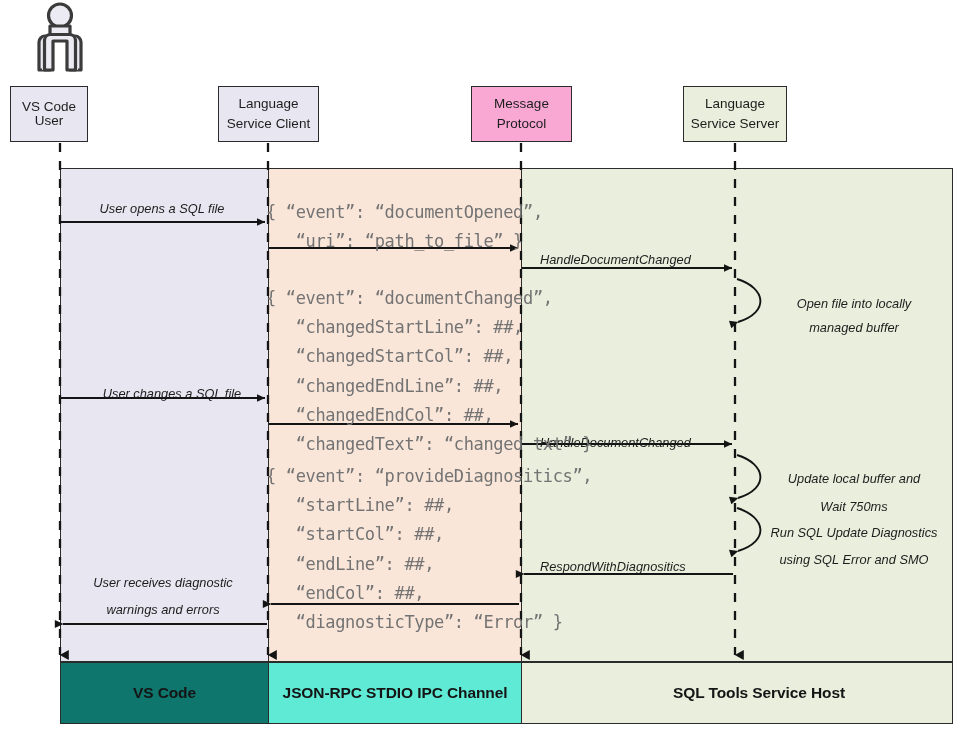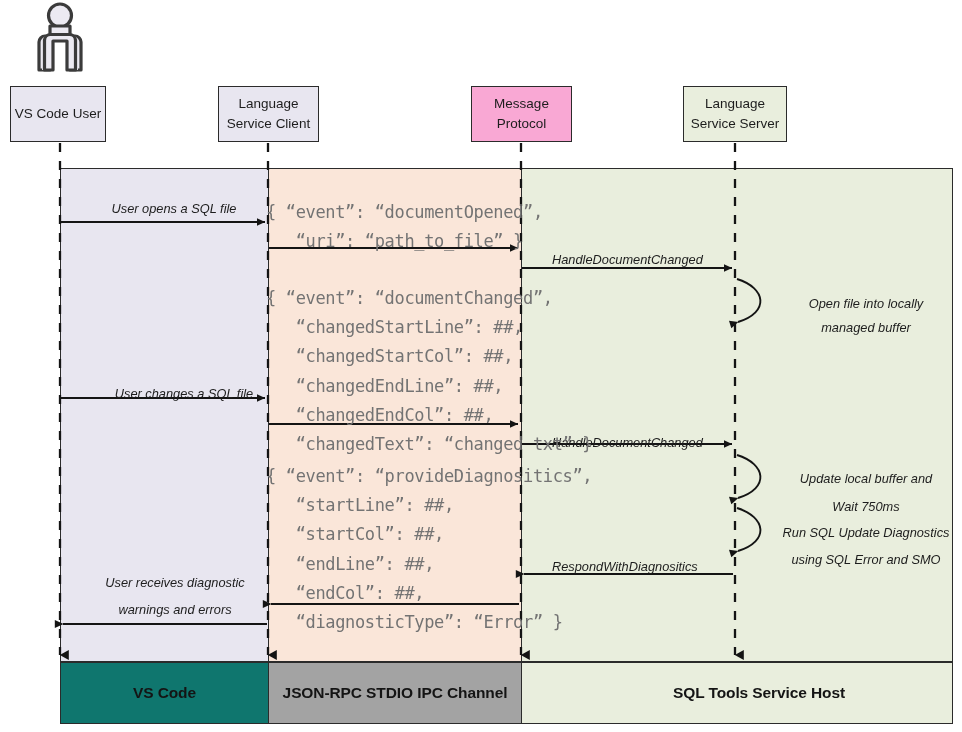--- a/index.html
+++ b/index.html
@@ -59,21 +59,20 @@
     letter-spacing: -0.1px;
   }
   
   .lbl {
     position: absolute;
     font-style: italic;
     font-size: 12.8px;
     color: #1d1d1d;
     white-space: nowrap;
     line-height: 1.0;
-    margin-left: 12px;
   }
   .lbl.center { transform: translateX(-50%); text-align: center; }
   .json {
     position: absolute;
     font-family: "DejaVu Sans Mono", monospace;
     font-size: 17px;
     color: #737373;
     white-space: pre;
     line-height: 29.2px;
     letter-spacing: -0.35px;
@@ -90,21 +89,21 @@
 
   <svg class="layer" viewBox="0 0 962 732">
     <g>
       <circle cx="60" cy="15.5" r="11.5" fill="#eceaf2" stroke="#3b3b3b" stroke-width="3.2"></circle>
       <path d="M45 36 h30 a6 6 0 0 1 6 6 v28 h-11 v-44 h-20 v44 h-11 v-28 a6 6 0 0 1 6 -6 z" fill="#eceaf2" stroke="#3b3b3b" stroke-width="3.2" stroke-linejoin="round"></path>
       <path d="M47 36 h26 a5 5 0 0 1 5 5 v29 h-7 v-31 h-22 v31 h-7 v-29 a5 5 0 0 1 5 -5 z" fill="#eceaf2" stroke="none"></path>
       <path d="M44.5 40 a6 6 0 0 1 6 -5.5 h19 a6 6 0 0 1 6 5.5 v30 h-8.5 v-29 h-14 v29 h-8.5 z" fill="#eceaf2" stroke="#3b3b3b" stroke-width="3.2" stroke-linejoin="round"></path>
     </g>
   </svg>
 
-  <div class="head-box" style="left:10px; top:86px; width:96px; height:56px; background:#e8e6f0;">
+  <div class="head-box" style="left:10px; top:86px; width:78px; height:56px; background:#e8e6f0;">
     <span class="ln">VS Code User</span>
   </div>
 
   <div class="head-box" style="left:218px; top:86px; width:101px; height:56px; background:#e8e6f0;">
     <span class="ln">Language</span>
     <span class="ln">Service Client</span>
   </div>
 
   <div class="head-box" style="left:471px; top:86px; width:101px; height:56px; background:#f9a8d4;">
     <span class="ln">Message</span>
@@ -186,20 +185,20 @@
   <div class="json" style="left:266px; top:462px;">{ “event”: “provideDiagnositics”,
    “startLine”: ##,
    “startCol”: ##,
    “endLine”: ##,
    “endCol”: ##,
    “diagnosticType”: “Error” }</div>
 
   <div class="foot-box" style="left:60px; top:662px; width:209px; height:62px; background:#0f766e;">
     <span>VS Code</span>
   </div>
-  <div class="foot-box" style="left:268px; top:662px; width:254px; height:62px; background:#a3a3a3;">
+  <div class="foot-box" style="left:268px; top:662px; width:254px; height:62px; background:#5eead4;">
     <span>JSON-RPC STDIO IPC Channel</span>
   </div>
   <div class="foot-box" style="left:521px; top:662px; width:432px; height:62px; background:#e9eedd;padding-left:44px;">
     <span>SQL Tools Service Host</span>
   </div>
 
 </div>
 
 </body></html>

